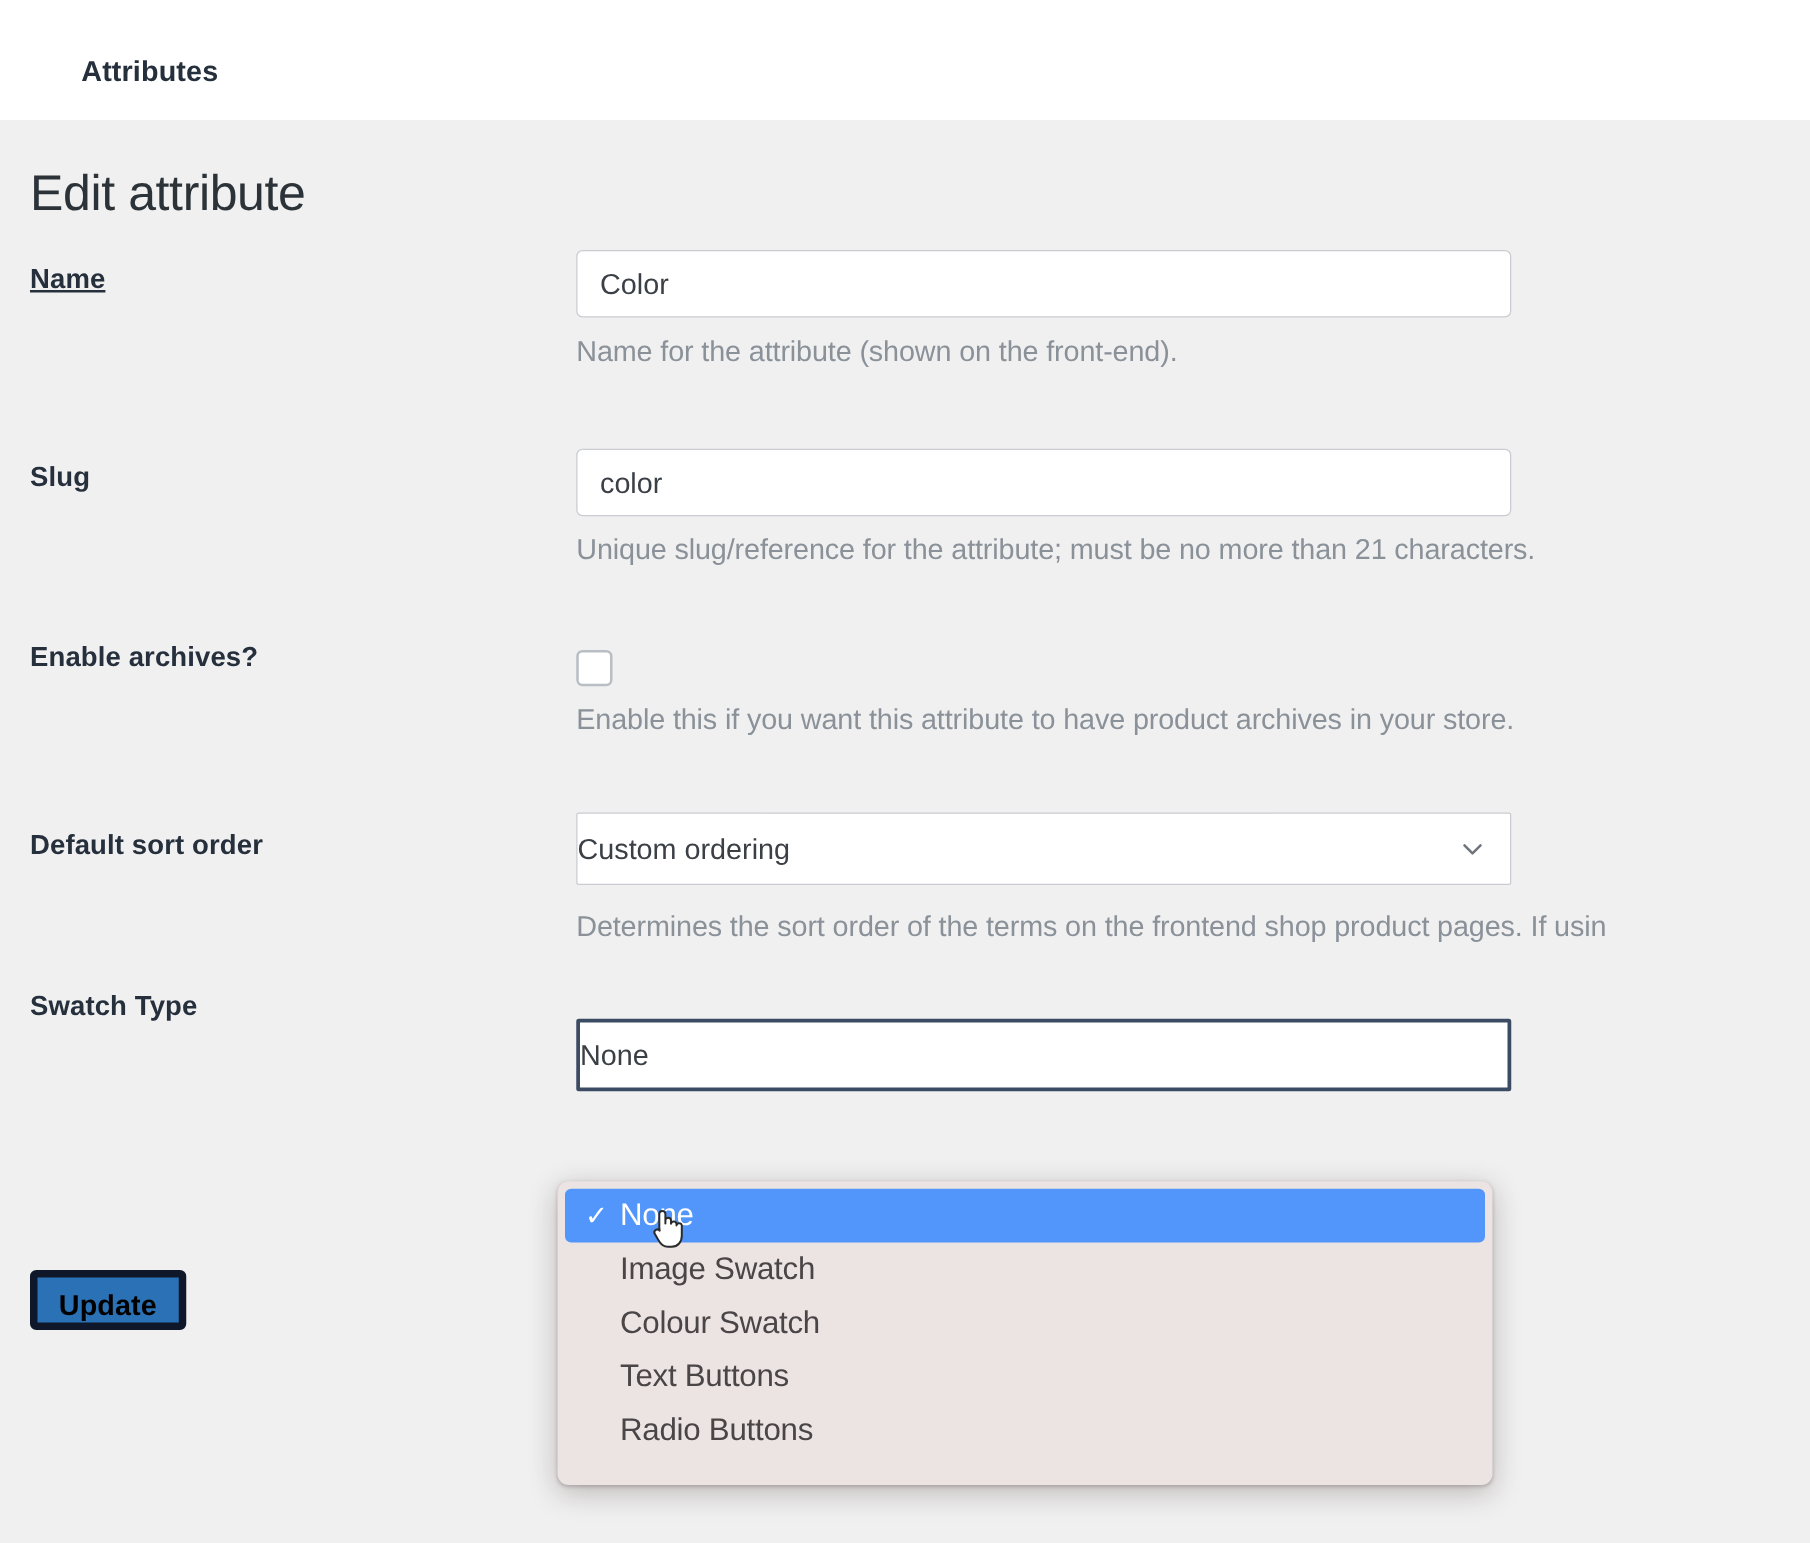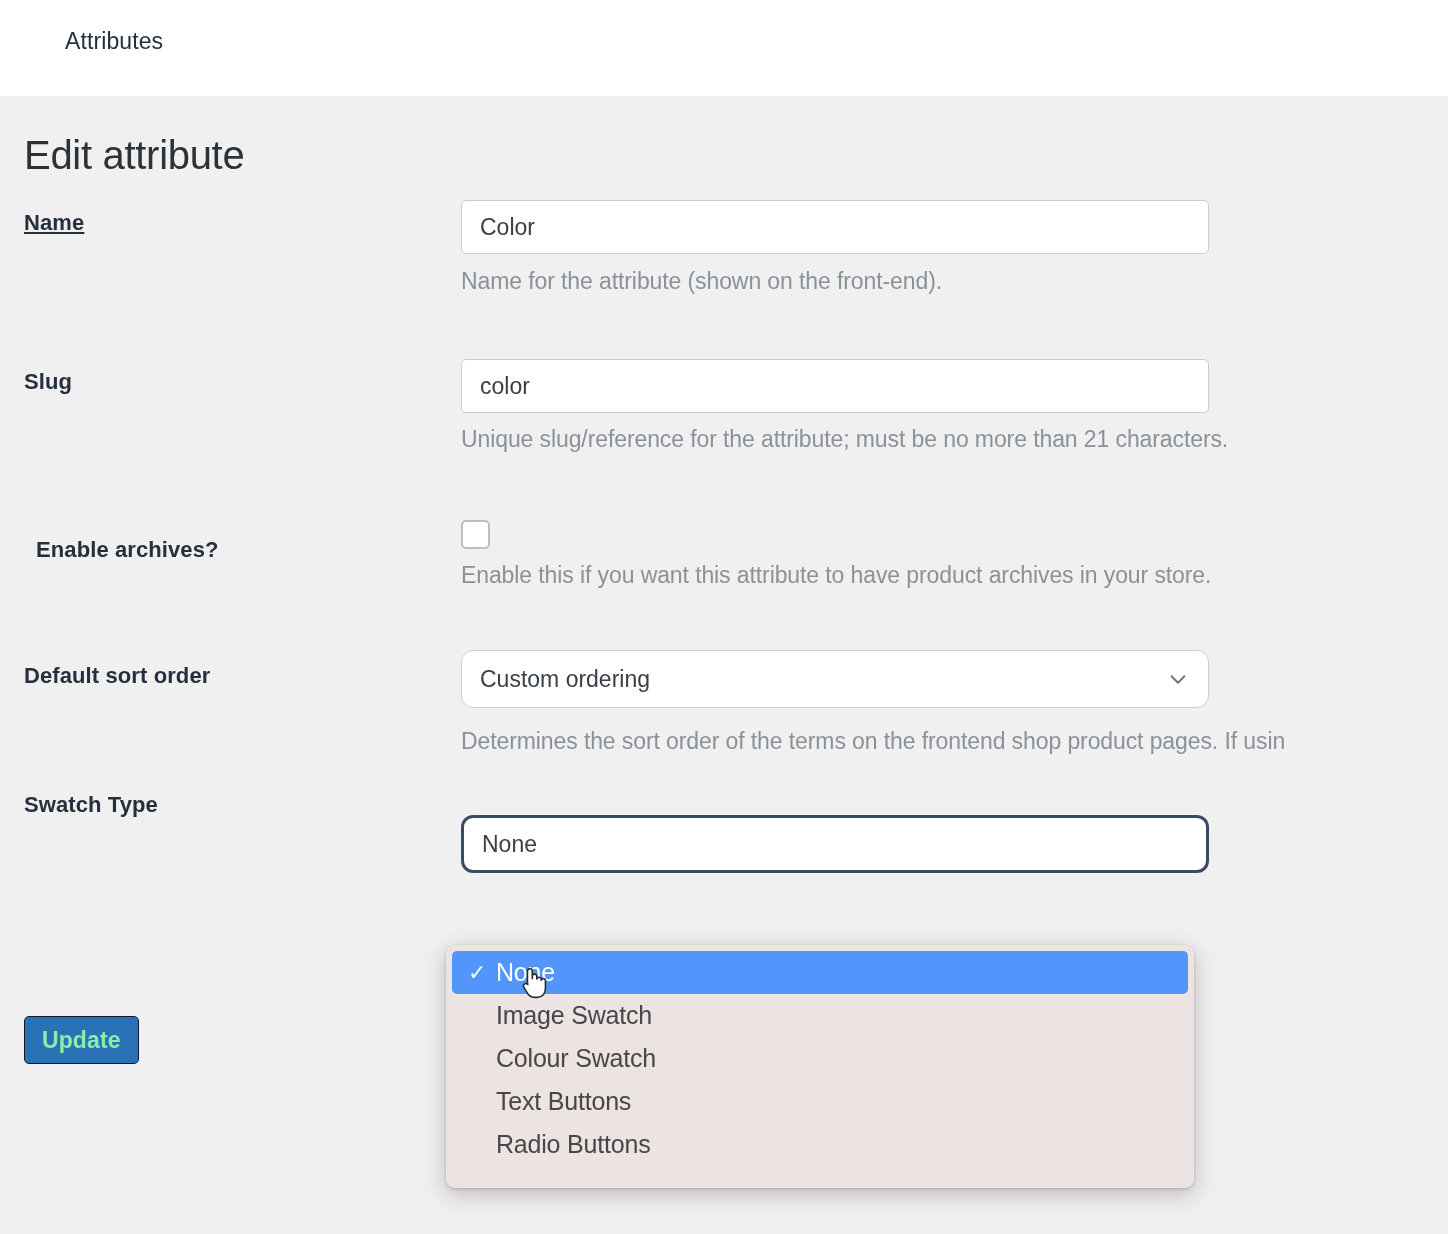--- a/index.html
+++ b/index.html
@@ -22,23 +22,23 @@
     position: absolute;
     left: 0; top: 0;
     width: 1448px;
     height: 96px;
     background: #ffffff;
     box-sizing: border-box;
   }
   .topbar-title {
     position: absolute;
     left: 65px;
-    top: 28px;
-    font-size: 23px;
-    font-weight: normal;
+    top: 44px;
+    font-size: 23px;
+    font-weight: bold;
     color: #26303d;
     letter-spacing: 0.1px;
   }
 
   
   .page {
     position: absolute;
     left: 0; top: 96px;
     width: 1182px;
     height: 1138px;
@@ -118,25 +118,25 @@
     position: relative;
     width: 748px;
     height: 58px;
   }
   .select-box {
     box-sizing: border-box;
     width: 748px;
     height: 58px;
     background: #ffffff;
     border: 1px solid #c9ccd0;
-    border-radius: 12px;
+    border-radius: 2px;
     font-size: 23px;
     color: #3a4046;
     line-height: 56px;
-    padding: 0 18px;
+    padding: 0 0;
     cursor: pointer;
   }
   .chevron {
     position: absolute;
     right: 20px;
     top: 50%;
     transform: translateY(-50%);
     width: 22px;
     height: 22px;
     pointer-events: none;
@@ -151,23 +151,23 @@
 
   
   .update-btn {
     position: absolute;
     left: 24px;
     top: 920px;
     box-sizing: border-box;
     height: 48px;
     padding: 0 17px;
     background: #2a72b5;
-    border: 1px solid #0f172a;
+    border: 6px solid #0f172a;
     border-radius: 5px;
-    color: #86efac;
+    color: #000000;
     font-family: "Liberation Sans", sans-serif;
     font-size: 23px;
     font-weight: bold;
     letter-spacing: 0.1px;
     cursor: pointer;
     line-height: 44px;
     text-align: center;
   }
 
   
@@ -242,21 +242,21 @@
 
     <div class="row" style="height:0;">
       <div class="row-label" style="top:169px;">Slug</div>
       <div class="field" style="top:159px;">
         <input class="text-input" type="text" value="color" style="">
       </div>
       <div class="help" style="top:226px;">Unique slug/reference for the attribute; must be no more than 21 characters.</div>
     </div>
 
     <div class="row" style="height:0;">
-      <div class="row-label" style="top:337px;margin-left:12px;">Enable archives?</div>
+      <div class="row-label" style="top:313px;">Enable archives?</div>
       <div class="field" style="top:320px;">
         <span class="checkbox"></span>
       </div>
       <div class="help" style="top:362px;">Enable this if you want this attribute to have product archives in your store.</div>
     </div>
 
     <div class="row" style="height:0;">
       <div class="row-label" style="top:463px;">Default sort order</div>
       <div class="field" style="top:450px;">
         <div class="select-wrap">

